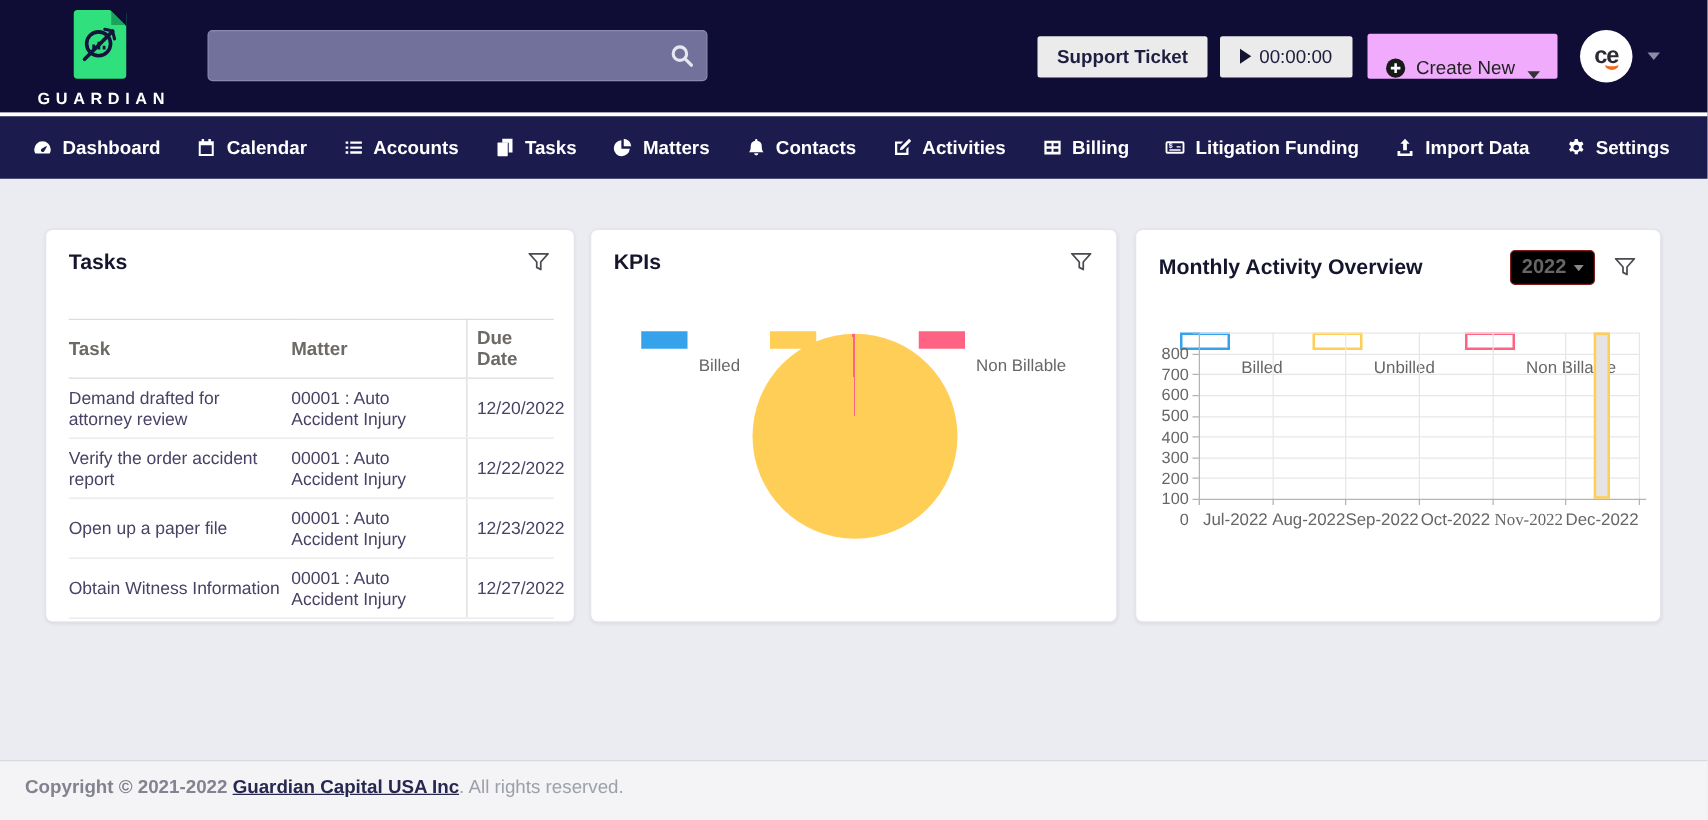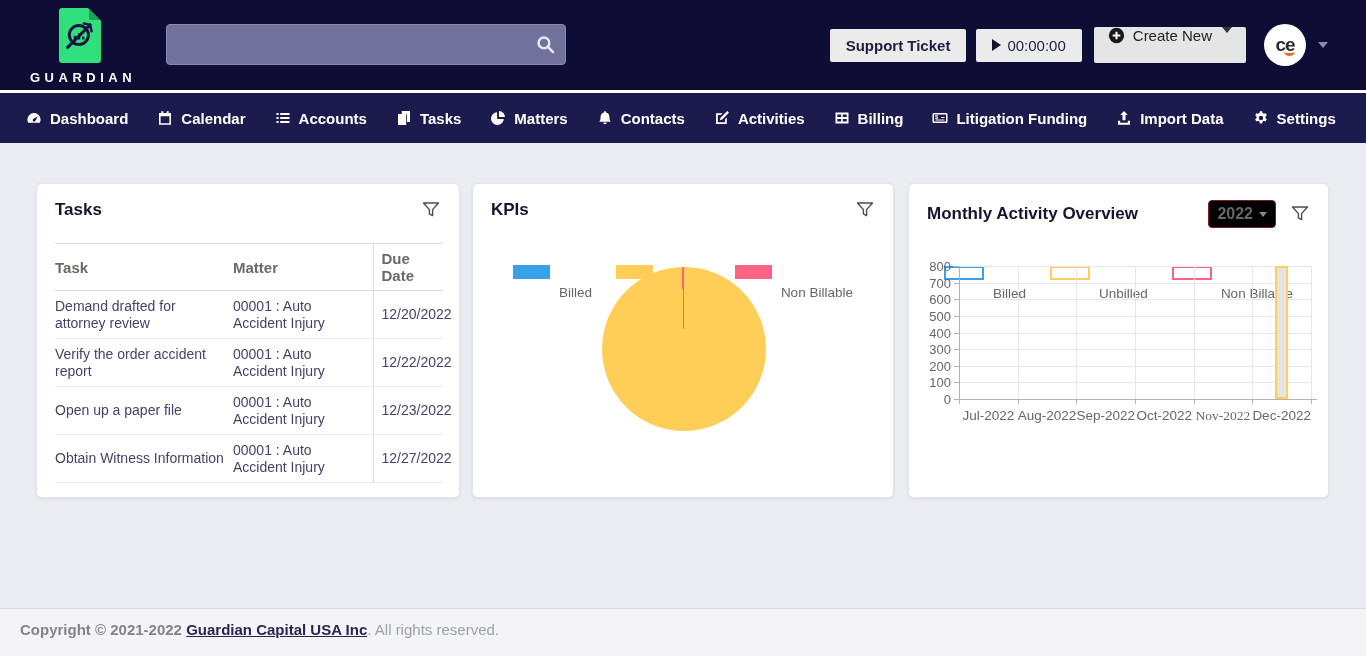--- a/index.html
+++ b/index.html
@@ -17,21 +17,21 @@
   .brand-doc .fold2{position:absolute;top:1px;right:1px;width:0;height:0;border-bottom:11px solid #1ca35b;border-right:11px solid transparent;}
   .brand-doc svg{position:absolute;left:3px;top:9px;}
   .brand-name{color:#fff;font-size:13px;font-weight:700;letter-spacing:4.5px;margin-top:3px;}
   .search-wrap{position:absolute;left:166px;top:24px;width:400px;height:41px;}
   .search-input{width:100%;height:100%;box-sizing:border-box;background:#71719b;border:1px solid #8a8aae;border-radius:4px;padding:0 40px 0 12px;color:#fff;font-size:15px;outline:none;}
   .search-btn{position:absolute;right:10px;top:10px;width:21px;height:21px;color:#e7e7f0;cursor:pointer;}
   .hdr-right{position:absolute;right:38px;top:0;height:90px;display:flex;align-items:center;gap:10px;}
   .hbtn{background:#ebebeb;color:#1e1e40;border:none;border-radius:2px;height:33px;padding:0 16px;font-size:15px;font-family:inherit;display:flex;align-items:center;gap:6px;cursor:pointer;}
   .hbtn.bold{font-weight:700;}
   .play-tri{width:0;height:0;border-left:9px solid #14142f;border-top:6px solid transparent;border-bottom:6px solid transparent;display:inline-block;}
-  .create-btn{background:#e5e5e5;height:36px;border-radius:2px;padding:0 14px;font-size:15px;color:#222;border:none;display:flex;align-items:flex-start;gap:8px;cursor:pointer;font-family:inherit;margin-left:2px;}
+  .create-btn{background:#f0abfc;height:36px;border-radius:2px;padding:0 14px;font-size:15px;color:#222;border:none;display:flex;align-items:flex-end;gap:8px;cursor:pointer;font-family:inherit;margin-left:2px;}
   .caret-down{width:0;height:0;border-left:5px solid transparent;border-right:5px solid transparent;border-top:6px solid #333;display:inline-block;margin-left:2px;}
   .avatar{width:42px;height:42px;border-radius:50%;background:#fff;display:flex;align-items:center;justify-content:center;position:relative;cursor:pointer;margin-left:8px;}
   .avatar-mono{font-size:19px;font-weight:800;color:#2b2b33;letter-spacing:-1px;position:relative;}
   .avatar-mono:after{content:"";position:absolute;left:9px;bottom:0px;width:11px;height:6px;border-bottom:3px solid #f2691f;border-radius:50%;}
   .caret-down.lite{border-top-color:#8b8ba6;}
   
   .nav{position:absolute;left:0;top:90px;width:1366px;height:53px;background:#1c1b4d;border-top:3px solid #fff;box-sizing:border-box;display:flex;align-items:center;padding-left:26px;gap:29px;}
   .nav-item{display:flex;align-items:center;gap:8px;color:#fff;font-size:15px;font-weight:600;cursor:pointer;white-space:nowrap;}
   .nav-icon{width:16px;height:16px;display:inline-flex;color:#fff;}
   .nav-icon svg{width:16px;height:16px;}
@@ -40,21 +40,21 @@
   .card-tasks{left:36px;width:424px;}
   .card-kpis{left:472px;width:422px;}
   .card-monthly{left:908px;width:421px;}
   .card-head{display:flex;align-items:center;justify-content:space-between;padding:16px 18px 0 18px;}
   .card-title{font-size:17px;font-weight:700;color:#15152d;}
   .head-right{display:flex;align-items:center;gap:14px;}
   .filter-icon{width:20px;height:20px;color:#4a4a52;cursor:pointer;}
   .year-select{display:flex;align-items:center;gap:6px;border:1px solid #7f1d1d;border-radius:4px;height:26px;padding:0 8px;font-size:16px;font-weight:700;color:#666;cursor:pointer;background:#000000;}
   .year-caret{width:0;height:0;border-left:4px solid transparent;border-right:4px solid transparent;border-top:5px solid #888;}
   
-  .task-table{position:absolute;left:18px;top:59px;width:388px;border-collapse:collapse;table-layout:fixed;}
+  .task-table{position:absolute;left:18px;top:71px;width:388px;border-collapse:collapse;table-layout:fixed;}
   .task-table th{font-size:15px;font-weight:700;color:#6d6a66;text-align:left;padding:6px 8px 6px 0;border-top:1px solid #dcdcdc;border-bottom:1px solid #dcdcdc;}
   .task-table td{font-size:14px;color:#4a4165;padding:7px 8px 7px 0;border-bottom:1px solid #e8e8e8;line-height:1.18;vertical-align:middle;}
   .task-table .c-due{border-left:1px solid #dcdcdc;padding-left:8px;}
   .col-task{width:178px;}.col-matter{width:140px;}.col-due{width:70px;}
   
   .legend{position:absolute;left:0;width:100%;display:flex;justify-content:center;align-items:center;gap:10px;}
   .legend-item{display:flex;align-items:center;gap:9px;cursor:pointer;}
   .legend-item + .legend-item{margin-left:14px;}
   .legend-label{font-size:13.5px;color:#666;margin-top:42px;}
   .sw-fill{width:37px;height:14px;}
@@ -62,21 +62,21 @@
   
   .pie{position:absolute;left:129px;top:83px;width:164px;height:164px;border-radius:50%;}
   
   .chart-area{position:absolute;left:0;top:82px;width:421px;height:175px;}
   .gl-h{position:absolute;height:1px;background:#e7e7e7;}
   .gl-v{position:absolute;width:1px;background:#e7e7e7;}
   .axis-y{position:absolute;width:1px;background:#b3b3b3;}
   .axis-x{position:absolute;height:1px;background:#b3b3b3;}
   .tick-x{position:absolute;width:1px;height:5px;background:#b3b3b3;}
   .tick-y{position:absolute;width:5px;height:1px;background:#b3b3b3;}
-  .ylab{position:absolute;width:40px;text-align:right;font-size:13px;color:#666;}
+  .ylab{position:absolute;width:40px;text-align:right;font-size:13px;color:#666;margin-top:16px;}
   .xlab{position:absolute;text-align:center;font-size:13.5px;color:#666;}
   .bar{position:absolute;box-sizing:border-box;}
   
   .footer{position:absolute;left:0;top:608px;width:1366px;height:48px;background:#f4f4f7;border-top:1px solid #d9d9e0;box-sizing:border-box;padding:12px 0 0 20px;font-size:15px;}
   .fc-pre{font-weight:700;color:#83838f;}
   .fc-link{font-weight:700;color:#27274f;text-decoration:underline;cursor:pointer;}
   .fc-suf{color:#9ca0a8;}
 </style>
 </head>
 <body>

